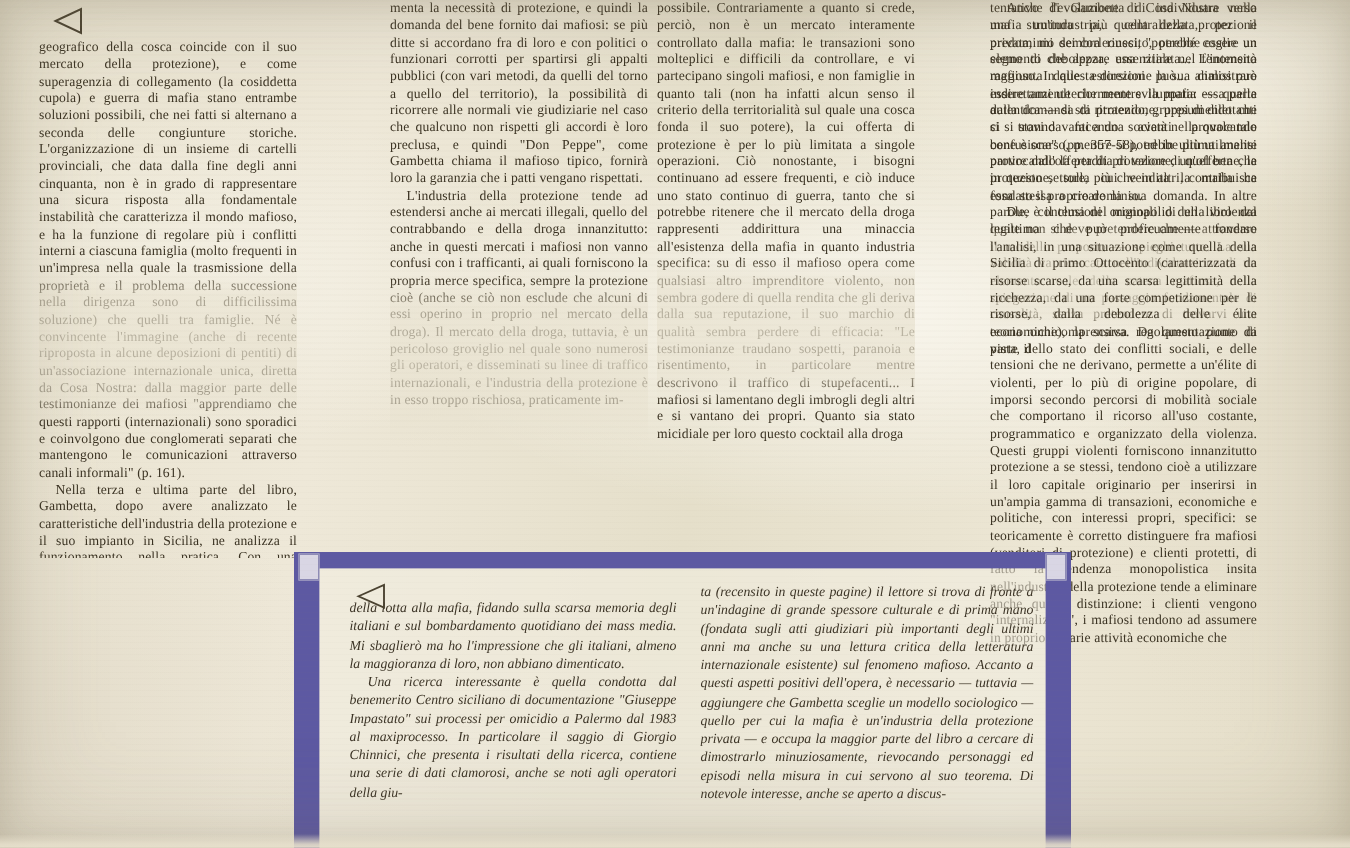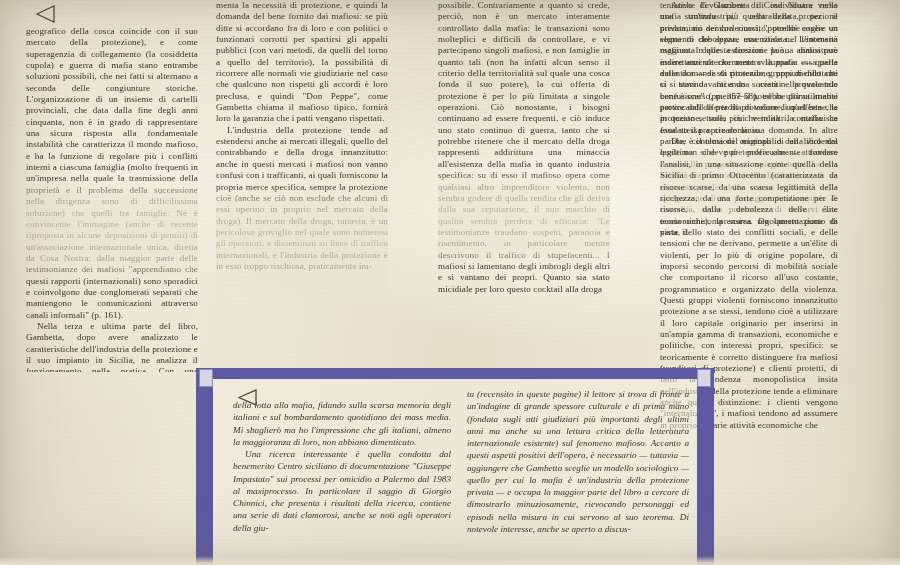--- a/index.html
+++ b/index.html
@@ -125,21 +125,21 @@
 <div id="paper"></div>
 
 <div id="cols">
 
   <div class="col" id="col1" style="position: absolute;">
     <p class="first">geografico della cosca coincide con il suo mercato della protezione), e come superagenzia di collegamento (la cosiddetta cupola) e guerra di mafia stano entrambe soluzioni possibili, che nei fatti si alternano a seconda delle congiunture storiche. L'organizzazione di un insieme di cartelli provinciali, che data dalla fine degli anni cinquanta, non è in grado di rappresentare una sicura risposta alla fondamentale instabilità che caratterizza il mondo mafioso, e ha la funzione di regolare più i conflitti interni a ciascuna famiglia (molto frequenti in un'impresa nella quale la trasmissione della proprietà e il problema della successione nella dirigenza sono di difficilissima soluzione) che quelli tra famiglie. Né è convincente l'immagine (anche di recente riproposta in alcune deposizioni di pentiti) di un'associazione internazionale unica, diretta da Cosa Nostra: dalla maggior parte delle testimonianze dei mafiosi "apprendiamo che questi rapporti (internazionali) sono sporadici e coinvolgono due conglomerati separati che mantengono le comunicazioni attraverso canali informali" (p. 161).</p>
     <p>Nella terza e ultima parte del libro, Gambetta, dopo avere analizzato le caratteristiche dell'industria della protezione e il suo impianto in Sicilia, ne analizza il funzionamento nella pratica. Con una ricchissima esemplificazione, proveniente anche da proprie ricerche sul mercato ittico e sui mercati generali di Palermo, egli sostiene che "non si può accantonare la protezione della mafia come un fenomeno invariabilmente fasullo, o di pura estorsione: casi di promozione 'iperenergica' di questo prodotto non ci devono trarre in inganno sul fatto che tale servizio è</p>
   <div style="position: absolute; left: -6px; right: -6px; pointer-events: none; top: 152.24px; height: 103.8px; background: linear-gradient(rgba(233, 227, 209, 0) 0%, rgba(233, 227, 209, 0.62) 18%, rgba(233, 227, 209, 0.74) 50%, rgba(233, 227, 209, 0.6) 82%, rgba(233, 227, 209, 0) 100%);"></div>
     </div>
 
-  <div class="col" id="col2" style="position: absolute;">
+  <div class="col" id="col2" style="position: absolute; margin-left: 44px;">
     <p class="noind">menta la necessità di protezione, e quindi la domanda del bene fornito dai mafiosi: se più ditte si accordano fra di loro e con politici o funzionari corrotti per spartirsi gli appalti pubblici (con vari metodi, da quelli del torno a quello del territorio), la possibilità di ricorrere alle normali vie giudiziarie nel caso che qualcuno non rispetti gli accordi è loro preclusa, e quindi "Don Peppe", come Gambetta chiama il mafioso tipico, fornirà loro la garanzia che i patti vengano rispettati.</p>
     <p>L'industria della protezione tende ad estendersi anche ai mercati illegali, quello del contrabbando e della droga innanzitutto: anche in questi mercati i mafiosi non vanno confusi con i trafficanti, ai quali forniscono la propria merce specifica, sempre la protezione cioè (anche se ciò non esclude che alcuni di essi operino in proprio nel mercato della droga). Il mercato della droga, tuttavia, è un pericoloso groviglio nel quale sono numerosi gli operatori, e disseminati su linee di traffico internazionali, e l'industria della protezione è in esso troppo rischiosa, praticamente im-</p>
   <div style="position: absolute; left: -6px; right: -6px; pointer-events: none; top: 186px; height: 111.6px; background: linear-gradient(rgba(233, 227, 209, 0) 0%, rgba(233, 227, 209, 0.62) 18%, rgba(233, 227, 209, 0.74) 50%, rgba(233, 227, 209, 0.6) 82%, rgba(233, 227, 209, 0) 100%);"></div>
     </div>
 
   <div class="col" id="col3" style="position: absolute;">
     <p class="noind">possibile. Contrariamente a quanto si crede, perciò, non è un mercato interamente controllato dalla mafia: le transazioni sono molteplici e difficili da controllare, e vi partecipano singoli mafiosi, e non famiglie in quanto tali (non ha infatti alcun senso il criterio della territorialità sul quale una cosca fonda il suo potere), la cui offerta di protezione è per lo più limitata a singole operazioni. Ciò nonostante, i bisogni continuano ad essere frequenti, e ciò induce uno stato continuo di guerra, tanto che si potrebbe ritenere che il mercato della droga rappresenti addirittura una minaccia all'esistenza della mafia in quanto industria specifica: su di esso il mafioso opera come qualsiasi altro imprenditore violento, non sembra godere di quella rendita che gli deriva dalla sua reputazione, il suo marchio di qualità sembra perdere di efficacia: "Le testimonianze traudano sospetti, paranoia e risentimento, in particolare mentre descrivono il traffico di stupefacenti... I mafiosi si lamentano degli imbrogli degli altri e si vantano dei propri. Quanto sia stato micidiale per loro questo cocktail alla droga</p>
   <div style="position: absolute; left: -6px; right: -6px; pointer-events: none; top: 171.12px; height: 96.72px; background: linear-gradient(rgba(233, 227, 209, 0) 0%, rgba(233, 227, 209, 0.62) 18%, rgba(233, 227, 209, 0.74) 50%, rgba(233, 227, 209, 0.6) 82%, rgba(233, 227, 209, 0) 100%);"></div>
     </div>
 

